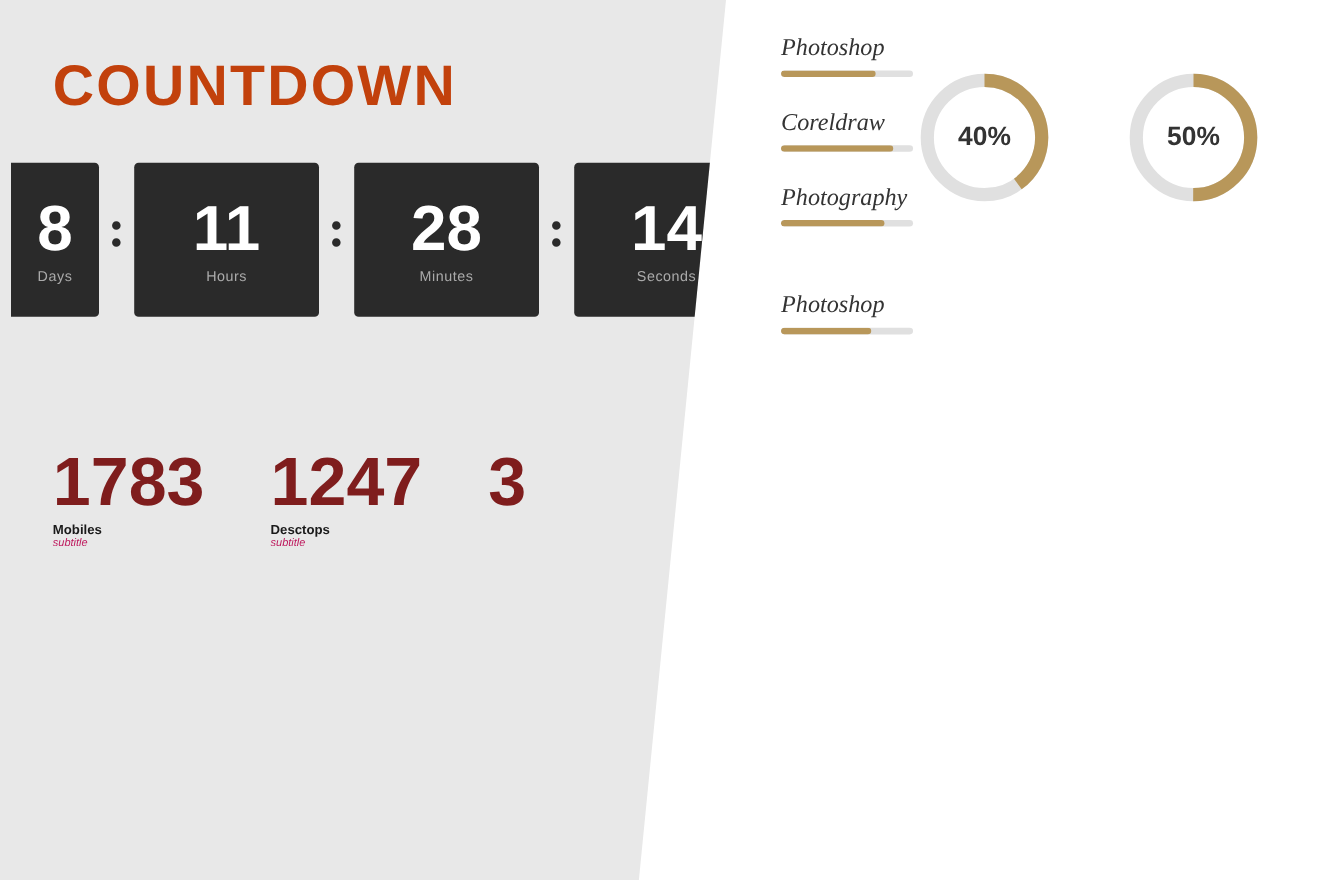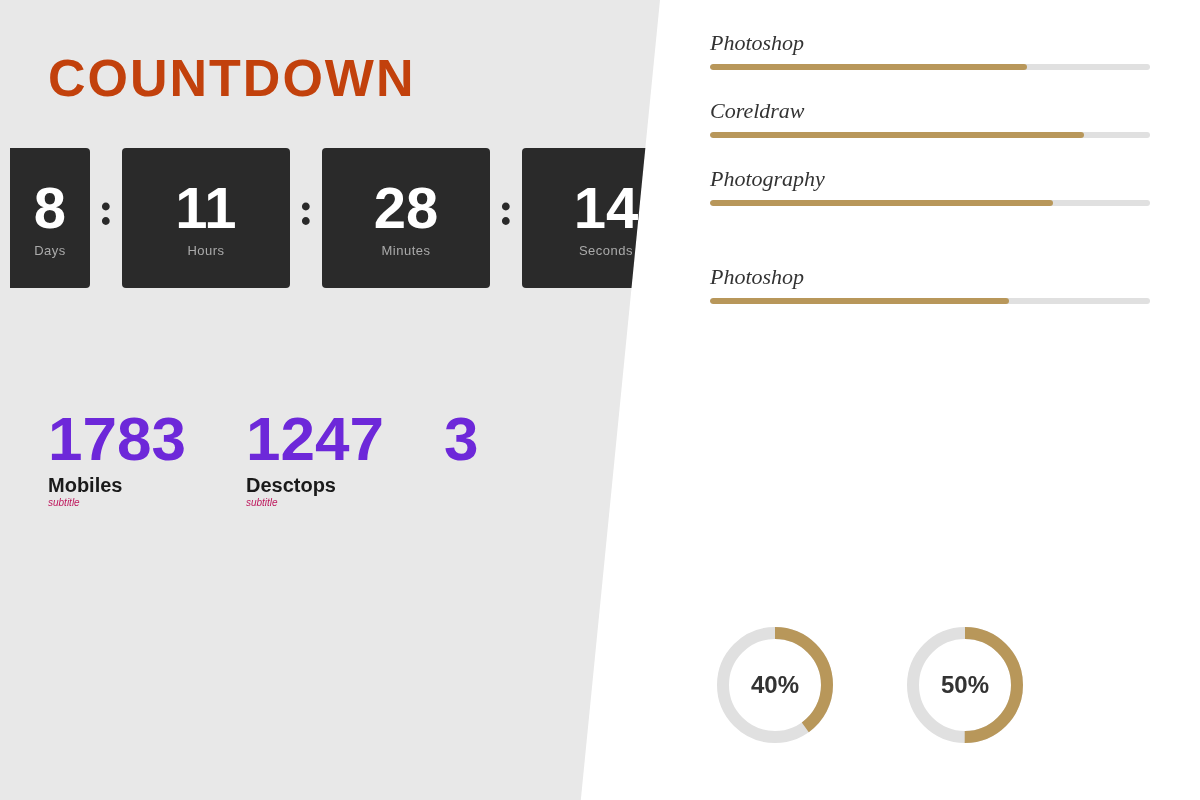--- a/index.html
+++ b/index.html
@@ -98,28 +98,28 @@
       font-size: 32px;
       color: #888;
       margin-bottom: 8px;
       line-height: 1;
     }
 
     .stat-number {
       font-family: Arial, sans-serif;
       font-weight: 900;
       font-size: 62px;
-      color: #6d28d9;
+      color: #7f1d1d;
       line-height: 1;
     }
 
     .stat-title {
       font-family: Arial, sans-serif;
       font-weight: 700;
-      font-size: 20px;
+      font-size: 12px;
       color: #1a1a1a;
       margin-top: 4px;
     }
 
     .stat-subtitle {
       font-family: Arial, sans-serif;
       font-size: 10px;
       color: #be185d;
       font-style: italic;
     }
@@ -129,21 +129,21 @@
       overflow: hidden;
       max-width: 60px;
     }
 
     
     .right-panel {
       flex: 1;
       background: #fff;
       padding: 30px 50px;
       display: flex;
-      flex-direction: column;
+      flex-direction: row;
       gap: 0;
     }
 
     
     .skills-section {
       flex: 1;
     }
 
     .skill-item {
       margin-bottom: 28px;

